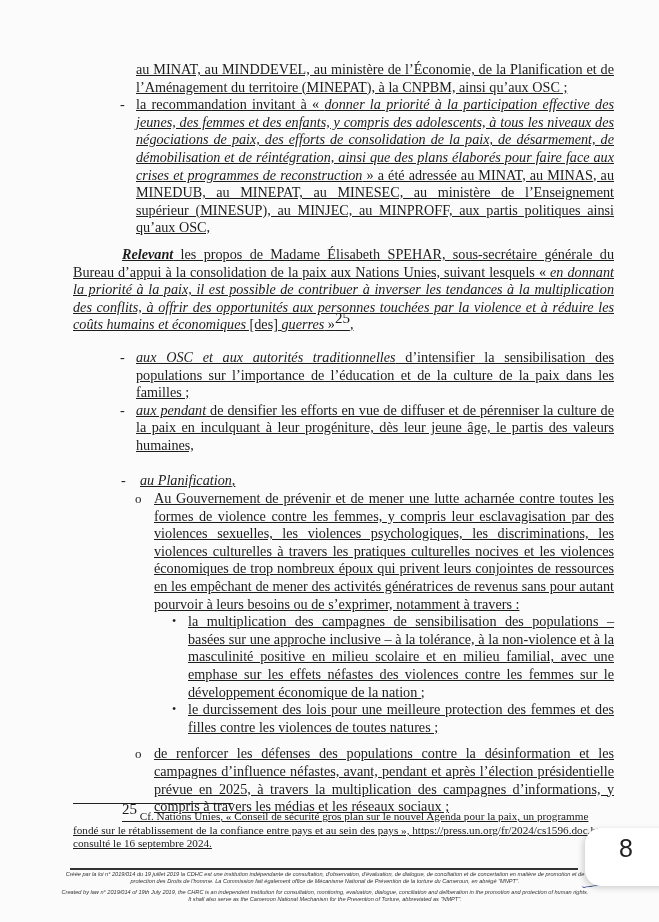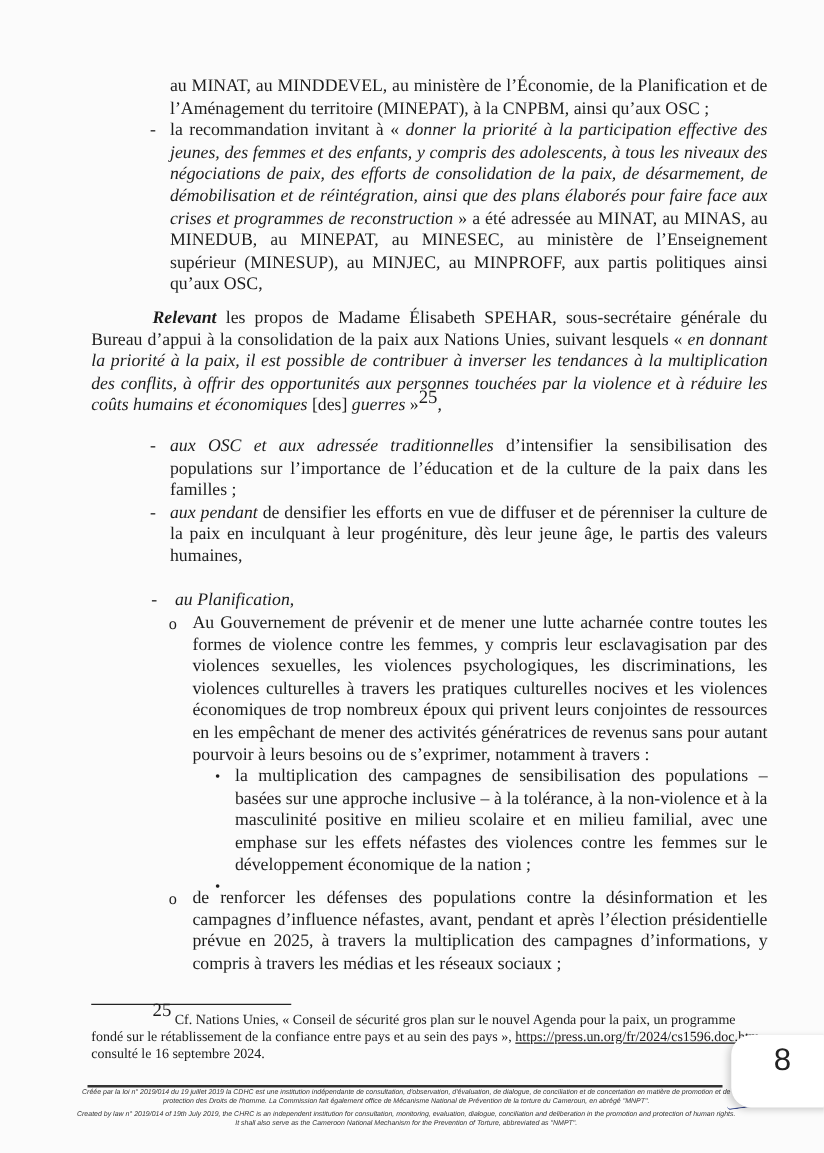--- a/index.html
+++ b/index.html
@@ -8,21 +8,21 @@
     background: #fbfbfb;
     font-family: "Liberation Serif", "DejaVu Serif", serif;
     color: #1c1c1c;
     position: relative;
   }
   .page { position: absolute; left: 0; top: 0; width: 659px; height: 922px; }
   .body-text {
     position: absolute; left: 73px; top: 61px; width: 541px;
     font-size: 14.2px; line-height: 17.6px; text-align: justify;
   }
-  .p { margin: 0; }
+  .p { margin: 0; text-decoration: underline; }
   .indent-first { text-indent: 49px; }
   .gap { height: 9px; }
   .gap-s { height: 6px; }
   i, .it { font-style: italic; }
   b, .bd { font-weight: bold; }
   .dash-item { position: relative; padding-left: 63px; }
   .dash-item .mk { position: absolute; left: 47px; top: 0; }
   .cont { padding-left: 63px; }
   .lvl1 { position: relative; padding-left: 67px; }
   .lvl1 .mk { position: absolute; left: 48px; top: 0; }
@@ -80,21 +80,21 @@
       <b class="it">Relevant</b><span> les propos de Madame Élisabeth SPEHAR, sous-secrétaire générale du Bureau d’appui à la consolidation de la paix aux Nations Unies, suivant lesquels « </span><i>en donnant la priorité à la paix, il est possible de contribuer à inverser les tendances à la multiplication des conflits, à offrir des opportunités aux personnes touchées par la violence et à réduire les coûts humains et économiques</i><span> [des] </span><i>guerres</i><span> »</span><sup>25</sup><span>,</span>
     </p>
 
     <div class="gap"></div>
 
 
     <div class="gap-s"></div>
 
     <p class="p dash-item">
       <span class="mk">-</span>
-      <i>aux OSC et aux adressée traditionnelles</i><span> d’intensifier la sensibilisation des populations sur l’importance de l’éducation et de la culture de la paix dans les familles ;</span>
+      <i>aux OSC et aux autorités traditionnelles</i><span> d’intensifier la sensibilisation des populations sur l’importance de l’éducation et de la culture de la paix dans les familles ;</span>
     </p>
     <p class="p dash-item">
       <span class="mk">-</span>
       <i>aux pendant</i><span> de densifier les efforts en vue de diffuser et de pérenniser la culture de la paix en inculquant à leur progéniture, dès leur jeune âge, le partis des valeurs humaines,</span>
     </p>
 
     <div class="gap"></div>
 
 
     <div class="gap"></div>
@@ -108,20 +108,21 @@
       <span class="mk">o</span>
       <span>Au Gouvernement de prévenir et de mener une lutte acharnée contre toutes les formes de violence contre les femmes, y compris leur esclavagisation par des violences sexuelles, les violences psychologiques, les discriminations, les violences culturelles à travers les pratiques culturelles nocives et les violences économiques de trop nombreux époux qui privent leurs conjointes de ressources en les empêchant de mener des activités génératrices de revenus sans pour autant pourvoir à leurs besoins ou de s’exprimer, notamment à travers :</span>
     </p>
 
     <p class="p lvl3">
       <span class="mk">•</span>
       <span>la multiplication des campagnes de sensibilisation des populations – basées sur une approche inclusive – à la tolérance, à la non-violence et à la masculinité positive en milieu scolaire et en milieu familial, avec une emphase sur les effets néfastes des violences contre les femmes sur le développement économique de la nation ;</span>
     </p>
     <p class="p lvl3">
       <span class="mk">•</span>
+      <span>le durcissement des lois pour une meilleure protection des femmes et des filles contre les violences de toutes natures ;</span>
     </p>
 
     <div class="gap"></div>
 
     <p class="p lvl2">
       <span class="mk">o</span>
       <span>de renforcer les défenses des populations contre la désinformation et les campagnes d’influence néfastes, avant, pendant et après l’élection présidentielle prévue en 2025, à travers la multiplication des campagnes d’informations, y compris à travers les médias et les réseaux sociaux ;</span>
     </p>
   </div>
 

